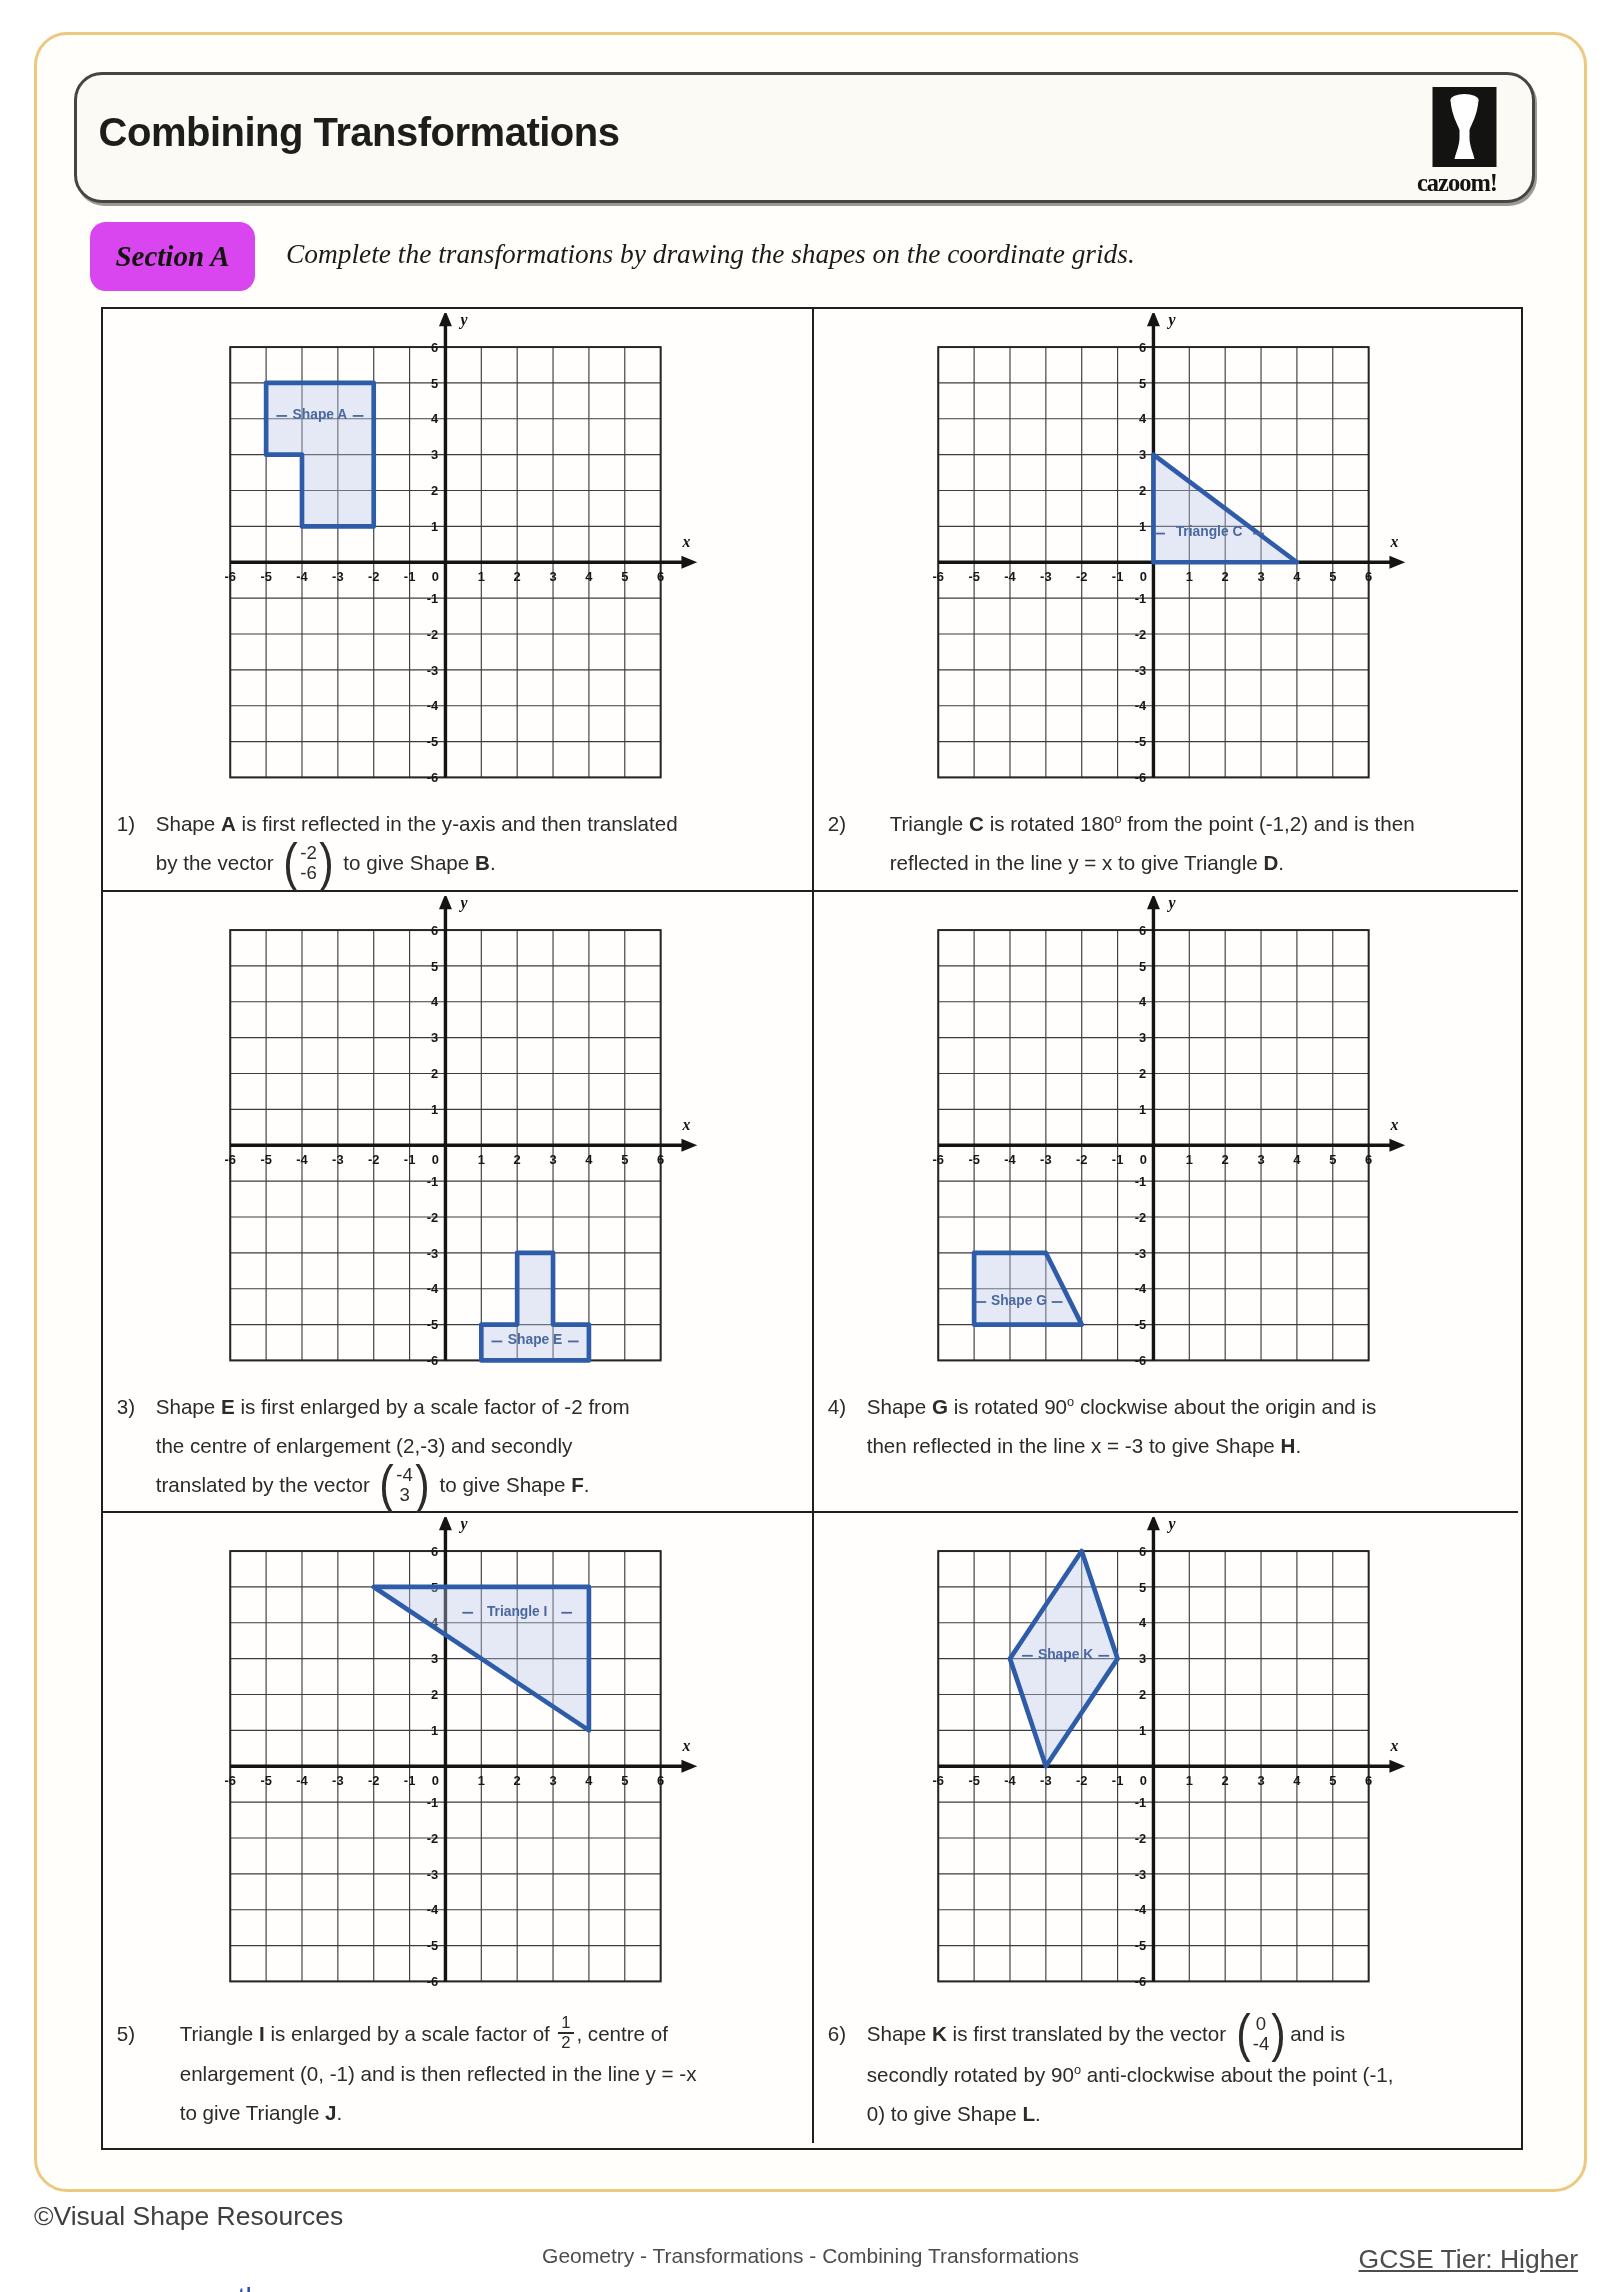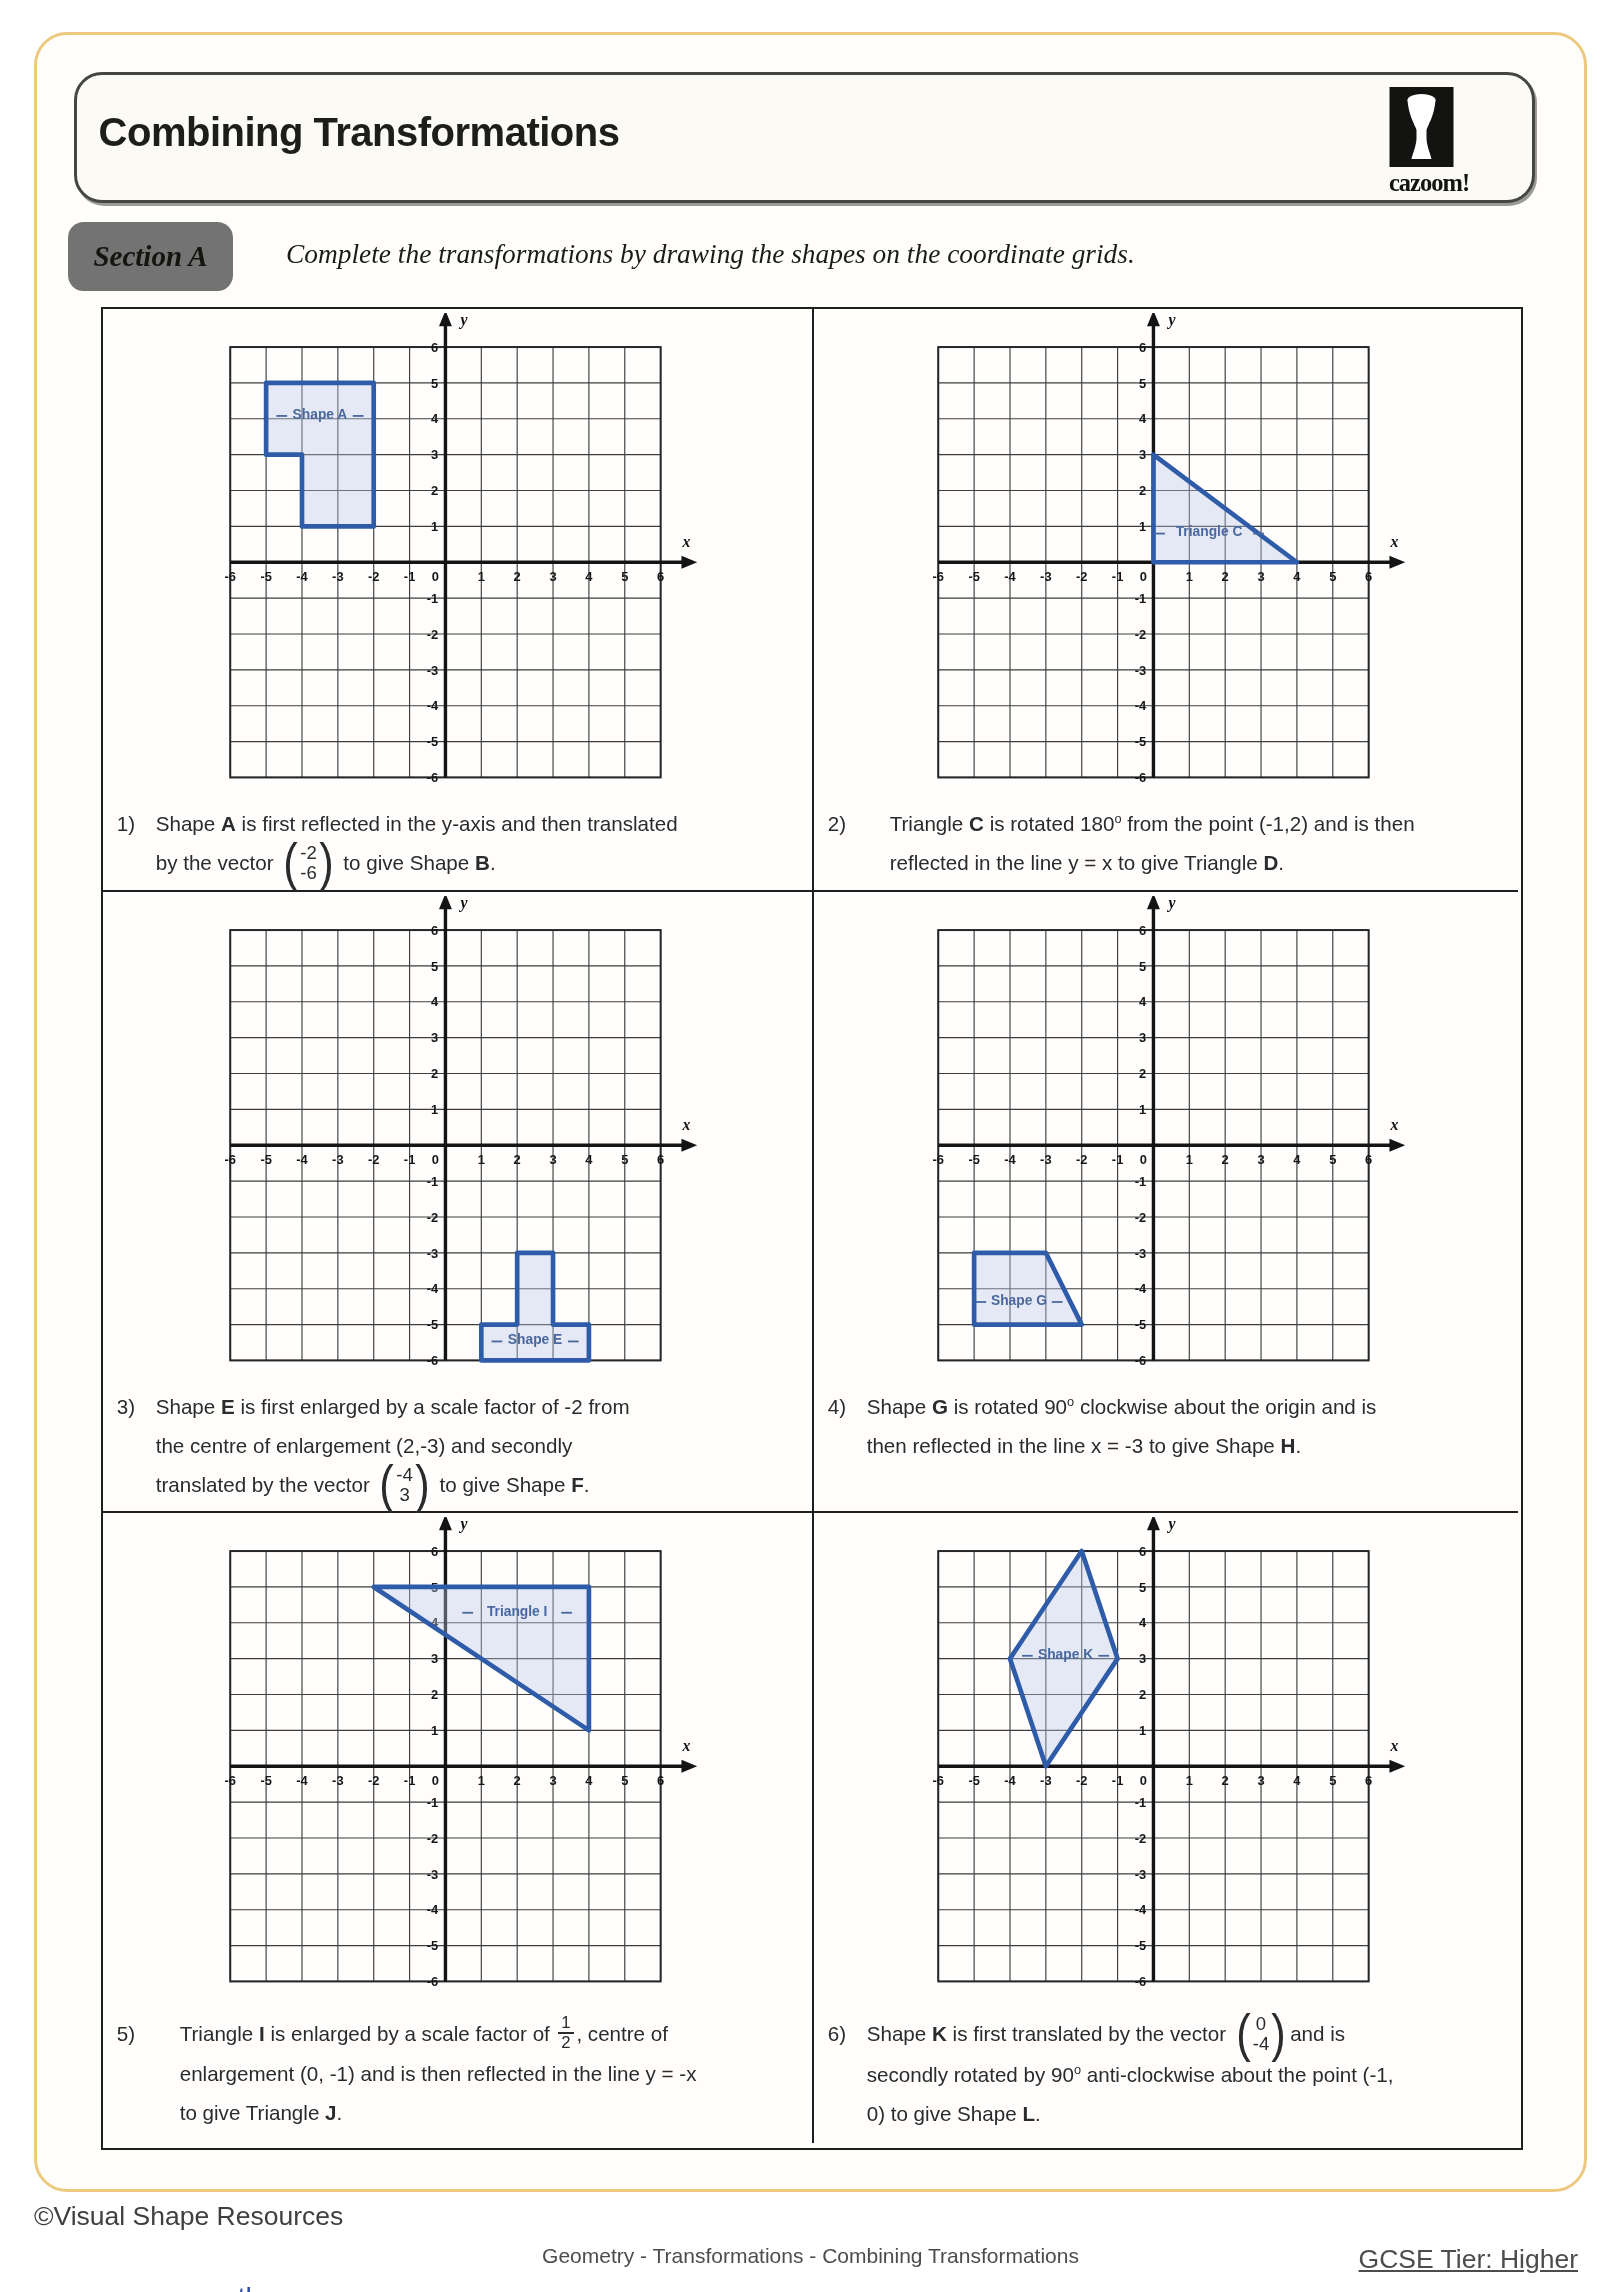--- a/index.html
+++ b/index.html
@@ -14,26 +14,26 @@
   
   .header-box{
     position:absolute;left:74px;top:72px;width:1455px;height:125px;
     border:3.9px solid #45454333;border:3.9px solid #454543;border-radius:28px;background:#fcfaf5;
     box-shadow:2px 2.9px 0 #9b9b96;
   }
   .page-title{
     position:absolute;left:21.6px;top:35px;font-size:40px;font-weight:700;
     letter-spacing:-0.5px;color:#1d1d1b;
   }
-  .logo{position:absolute;right:35px;top:11.8px;width:108px;text-align:left;}
+  .logo{position:absolute;right:35px;top:11.8px;width:108px;text-align:right;}
   .logo-text{font-family:"Liberation Serif", serif;font-weight:700;font-size:24.5px;color:#131312;margin-top:-2px;letter-spacing:-1px;}
   
   .section-pill{
-    position:absolute;left:68px;top:222px;width:165px;height:69px;border-radius:15.7px;
-    background:#737373;display:flex;align-items:center;justify-content:center;
+    position:absolute;left:90px;top:222px;width:165px;height:69px;border-radius:15.7px;
+    background:#d946ef;display:flex;align-items:center;justify-content:center;
   }
   .section-pill span{font-family:"Liberation Serif", serif;font-style:italic;font-weight:700;font-size:29px;color:#15150f;}
   .section-instruction{
     position:absolute;left:286px;top:239px;font-family:"Liberation Serif", serif;
     font-style:italic;font-size:27.4px;color:#1c1c17;text-align:center;
   }
   
   .qtable{
     position:absolute;left:101px;top:307px;width:1418px;height:1839px;
     border:2px solid #1f1f1f;display:grid;

